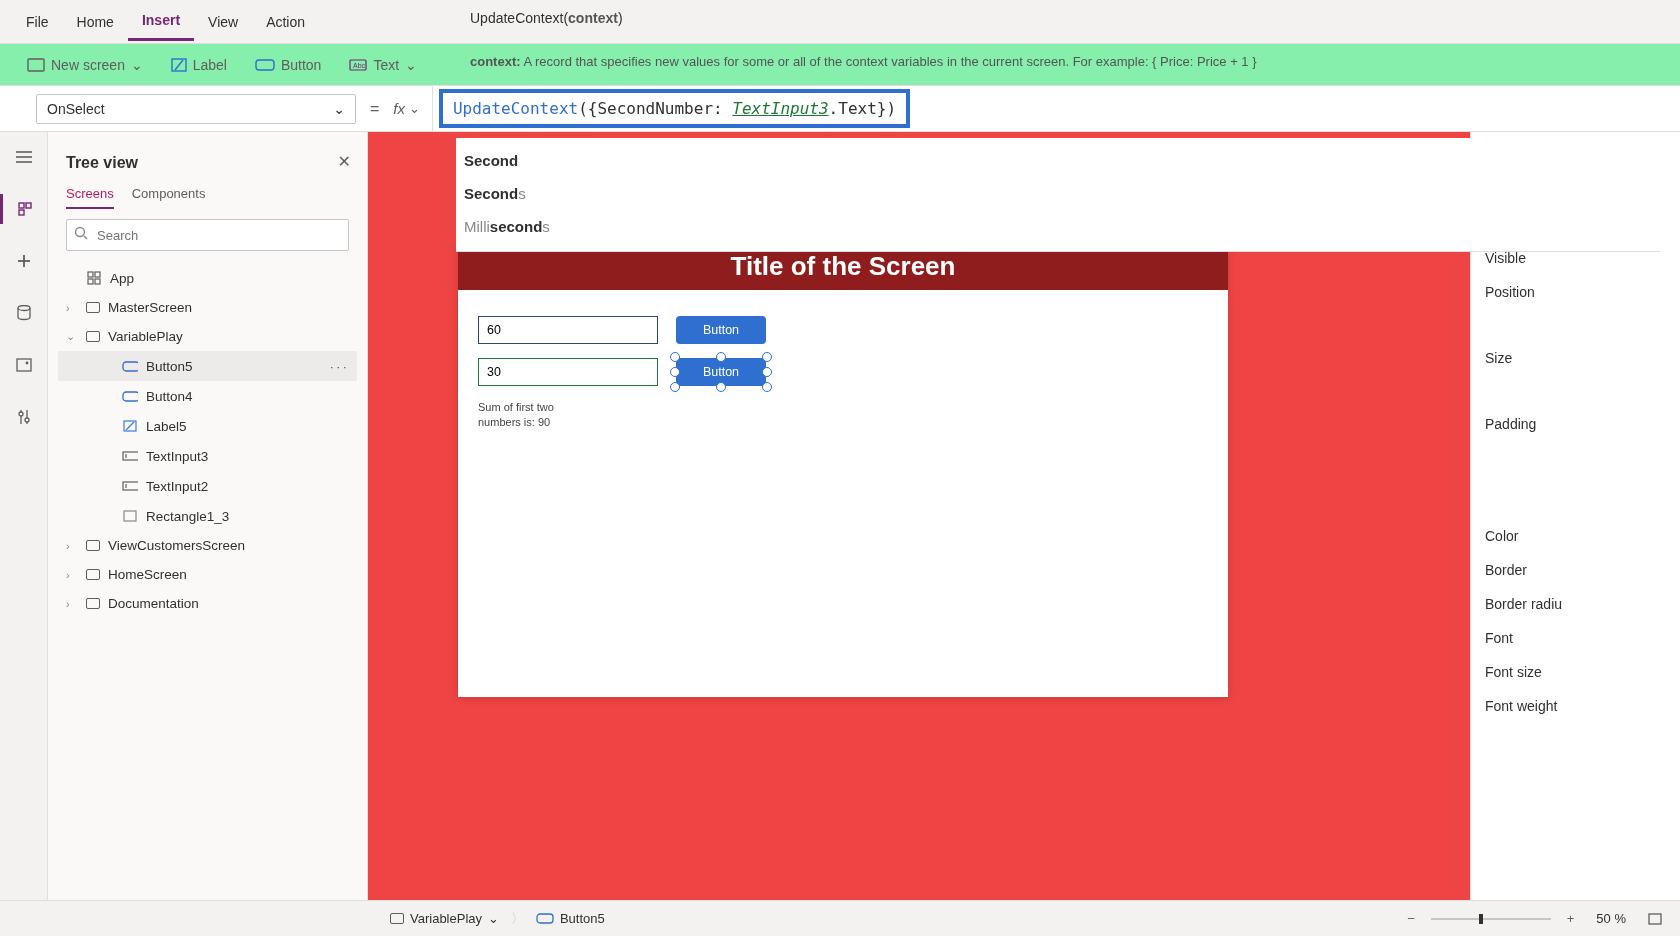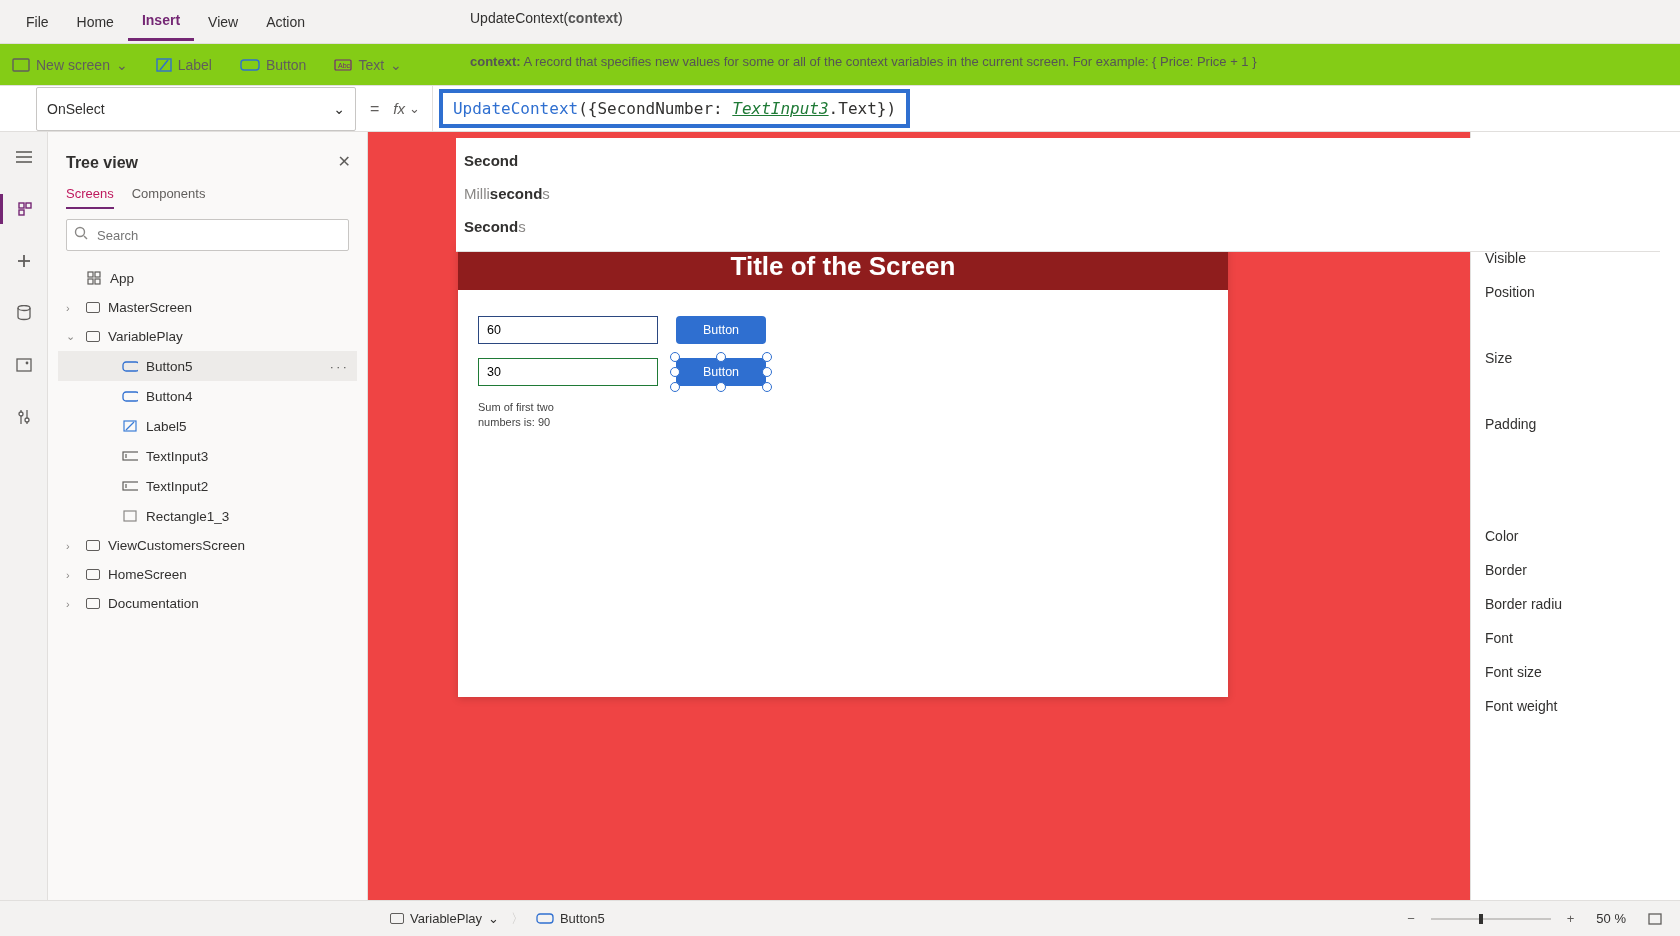--- a/index.html
+++ b/index.html
@@ -37,23 +37,23 @@
     font-size: 14px;
     color: #555;
   }
   .signature-area .fn { color: #323130; }
   .signature-area .paren { color: #323130; }
   .signature-area .param { font-weight: 700; text-align: right; }
   
   .ribbon {
     display: flex; align-items: center;
     height: 42px;
-    background: #84cc16;
+    background: #86efac;
     border-bottom: 1px solid #e1dfdd;
-    padding: 0 12px;
+    padding: 0 27px;
     gap: 28px;
     position: relative;
   }
   .ribbon-btn {
     display: flex; align-items: center;
     gap: 6px; color: #605e5c; cursor: pointer;
     font-size: 14px;
   }
   .ribbon .hint {
     position: absolute; left: 470px; top: 10px;
@@ -61,21 +61,21 @@
   }
   .ribbon .hint .label { font-weight: 700; }
   
   .formula-row {
     display: flex; align-items: center;
     height: 46px;
     background: #fff;
     border-bottom: 1px solid #e1dfdd;
   }
   .prop-select {
-    width: 320px; height: 44px;
+    width: 320px; height: 30px;
     margin-left: 36px;
     border: 1px solid #c8c6c4;
     border-radius: 2px;
     display: flex; align-items: center; justify-content: space-between;
     padding: 0 10px;
     background: #fff;
     font-size: 14px;
   }
   .eq { margin: 0 14px; font-size: 16px; color:#605e5c; }
   .fx { font-style: italic; font-size: 15px; color:#605e5c; margin-right: 4px; }
@@ -298,24 +298,24 @@
       <span class="tok-fn">UpdateContext</span><span>({SecondNumber: </span><span class="tok-ident">TextInput3</span><span>.Text})</span>
     </div>
   </div>
 </div>
 
 <div class="autocomplete">
   <div class="ac-item">
     <span class="match">Second</span><span class="rest"></span>
   </div>
   <div class="ac-item">
+    <span class="match">Second</span><span class="rest">s</span>
+  </div>
+  <div class="ac-item">
     <span class="rest">Milli</span><span class="match">second</span><span class="rest">s</span>
-  </div>
-  <div class="ac-item">
-    <span class="match">Second</span><span class="rest">s</span>
   </div>
 </div>
 
 <div class="main">
 
   <div class="icon-rail">
     <div class="rail-btn">
       <svg width="16" height="12">
           <line x1="0" y1="1" x2="16" y2="1" stroke="#605e5c" stroke-width="1.6"></line>
           <line x1="0" y1="6" x2="16" y2="6" stroke="#605e5c" stroke-width="1.6"></line>

